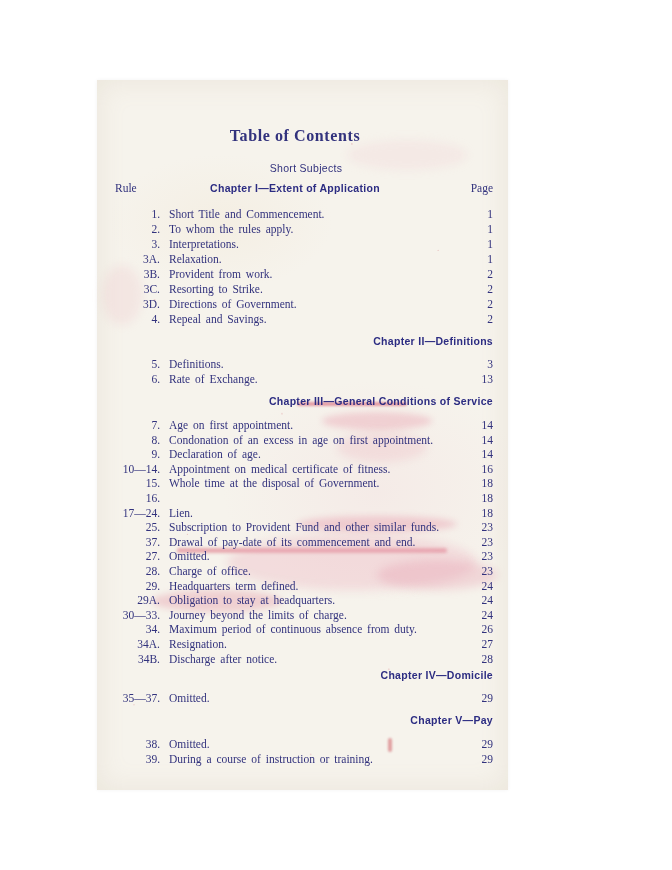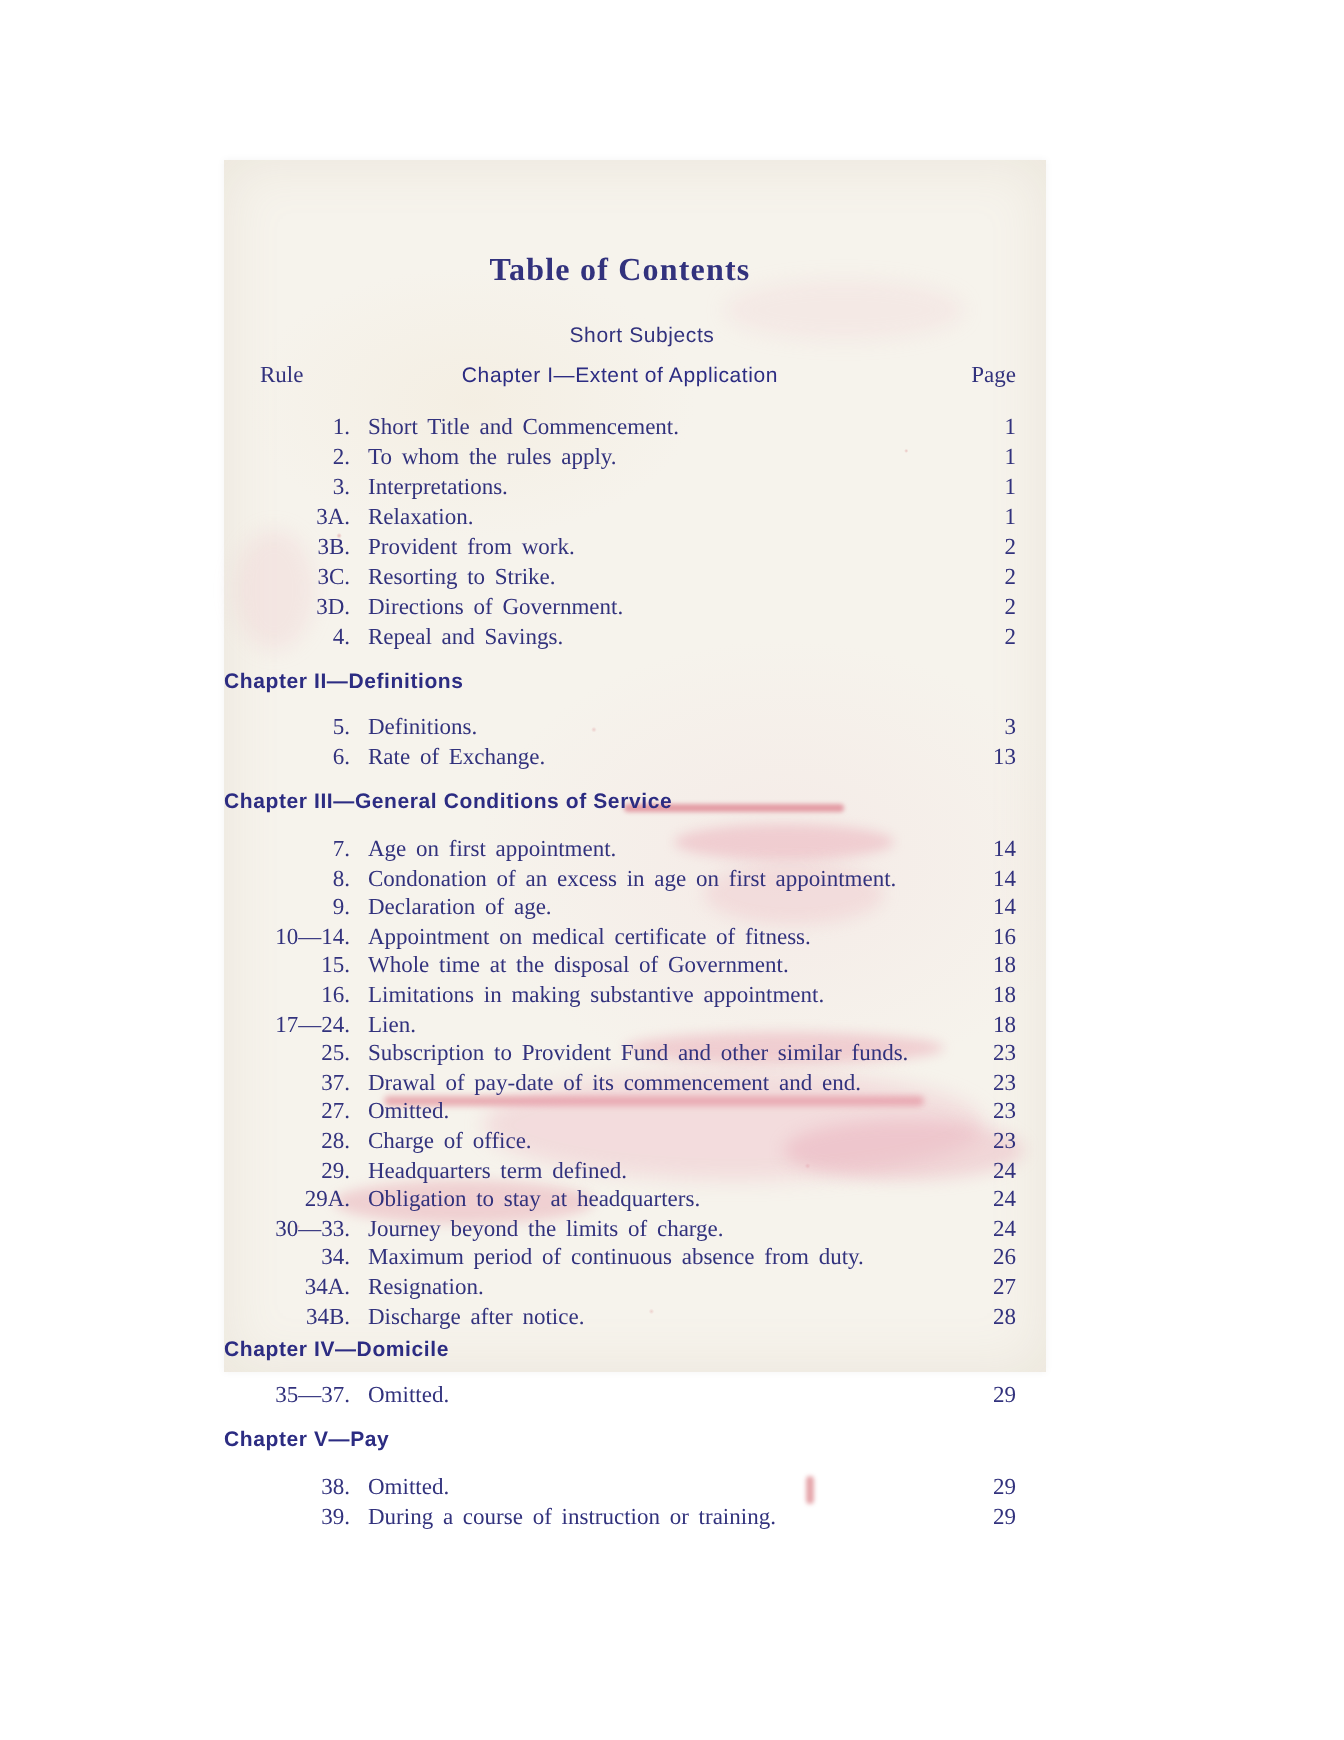--- a/index.html
+++ b/index.html
@@ -5,22 +5,22 @@
   :root {
     --ink: #32327d;
     --paper: #f6f3ec;
   }
   * { box-sizing: border-box; margin: 0; padding: 0; }
   html, body { width: 672px; height: 870px; background: #ffffff; overflow: hidden; }
   body { font-family: "Liberation Serif", serif; }
 
   .paper {
     position: absolute;
-    left: 112px; top: 80px;
-    width: 411px; height: 606px;
+    left: 97px; top: 80px;
+    width: 411px; height: 710px;
     background-color: var(--paper);
     background-image:
       radial-gradient(ellipse 220px 160px at 68% 58%, rgba(240,205,213,.22), transparent 70%),
       radial-gradient(ellipse 150px 90px at 30% 20%, rgba(244,238,226,.9), transparent 75%),
       radial-gradient(circle 2px at 14% 31%, rgba(200,80,90,.35), transparent 70%),
       radial-gradient(circle 2px at 62% 9%, rgba(200,80,90,.3), transparent 70%),
       radial-gradient(circle 1.5px at 83% 24%, rgba(200,80,90,.3), transparent 70%),
       radial-gradient(circle 2px at 45% 47%, rgba(205,90,100,.25), transparent 70%),
       radial-gradient(circle 1.5px at 22% 64%, rgba(205,90,100,.3), transparent 70%),
       radial-gradient(circle 2px at 71% 83%, rgba(205,90,100,.25), transparent 70%),
@@ -66,27 +66,28 @@
   .header-chapter {
     position: absolute; left: 0; right: 0;
     text-align: center;
   }
 
   .chapter-heading {
     font-family: "Liberation Sans", sans-serif;
     font-weight: bold;
     font-size: 10.5px;
     letter-spacing: .3px;
-    text-align: left;
+    text-align: right;
     line-height: 12px;
     color: #2c2c82;
+    margin-left: 20px;
   }
   .header-chapter .inner {
     font-family: "Liberation Sans", sans-serif;
-    font-weight: normal;
+    font-weight: bold;
     font-size: 10.5px;
     letter-spacing: .3px;
     color: #2c2c82;
   }
 
   .toc-row {
     display: flex;
     height: 15px;
     line-height: 15px;
     font-size: 11.5px;
@@ -213,21 +214,20 @@
             <span class="rule-title">Appointment on medical certificate of fitness.</span>
             <span class="page-no">16</span>
           </div>
           <div class="toc-row">
             <span class="rule-no">15.</span>
             <span class="rule-title">Whole time at the disposal of Government.</span>
             <span class="page-no">18</span>
           </div>
           <div class="toc-row">
             <span class="rule-no">16.</span>
-            <span class="rule-title">Limitations in making substantive appointment.</span>
             <span class="page-no">18</span>
           </div>
           <div class="toc-row">
             <span class="rule-no">17—24.</span>
             <span class="rule-title">Lien.</span>
             <span class="page-no">18</span>
           </div>
           <div class="toc-row">
             <span class="rule-no">25.</span>
             <span class="rule-title">Subscription to Provident Fund and other similar funds.</span>

